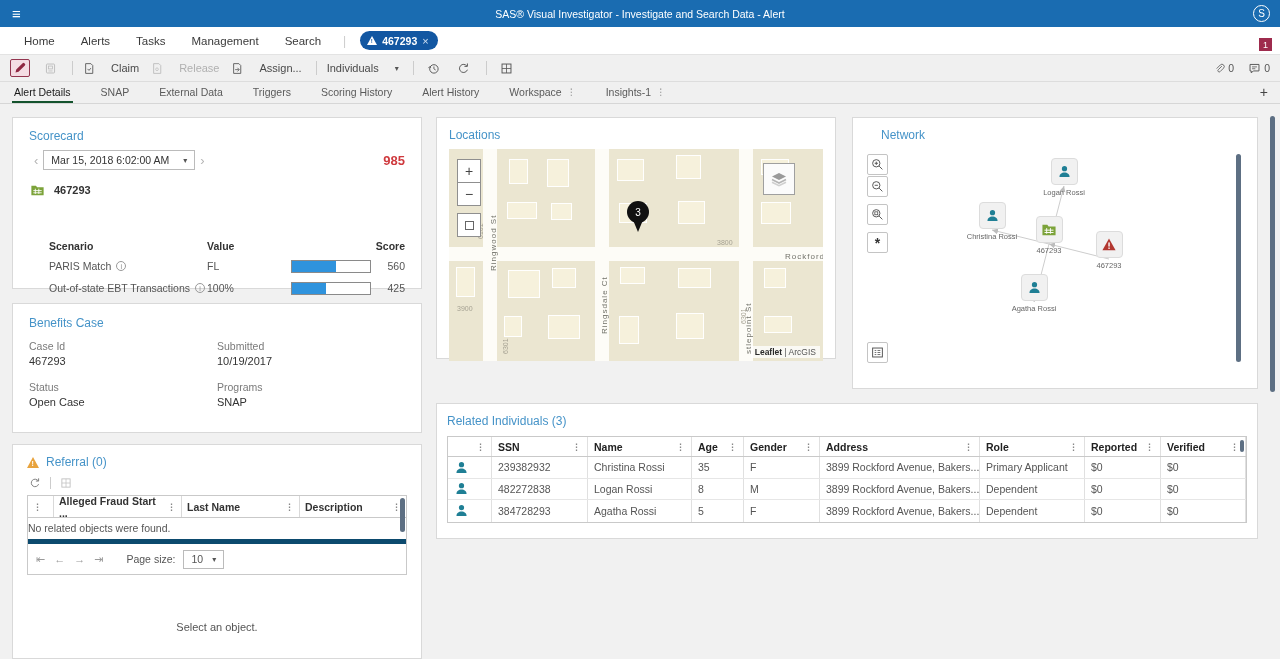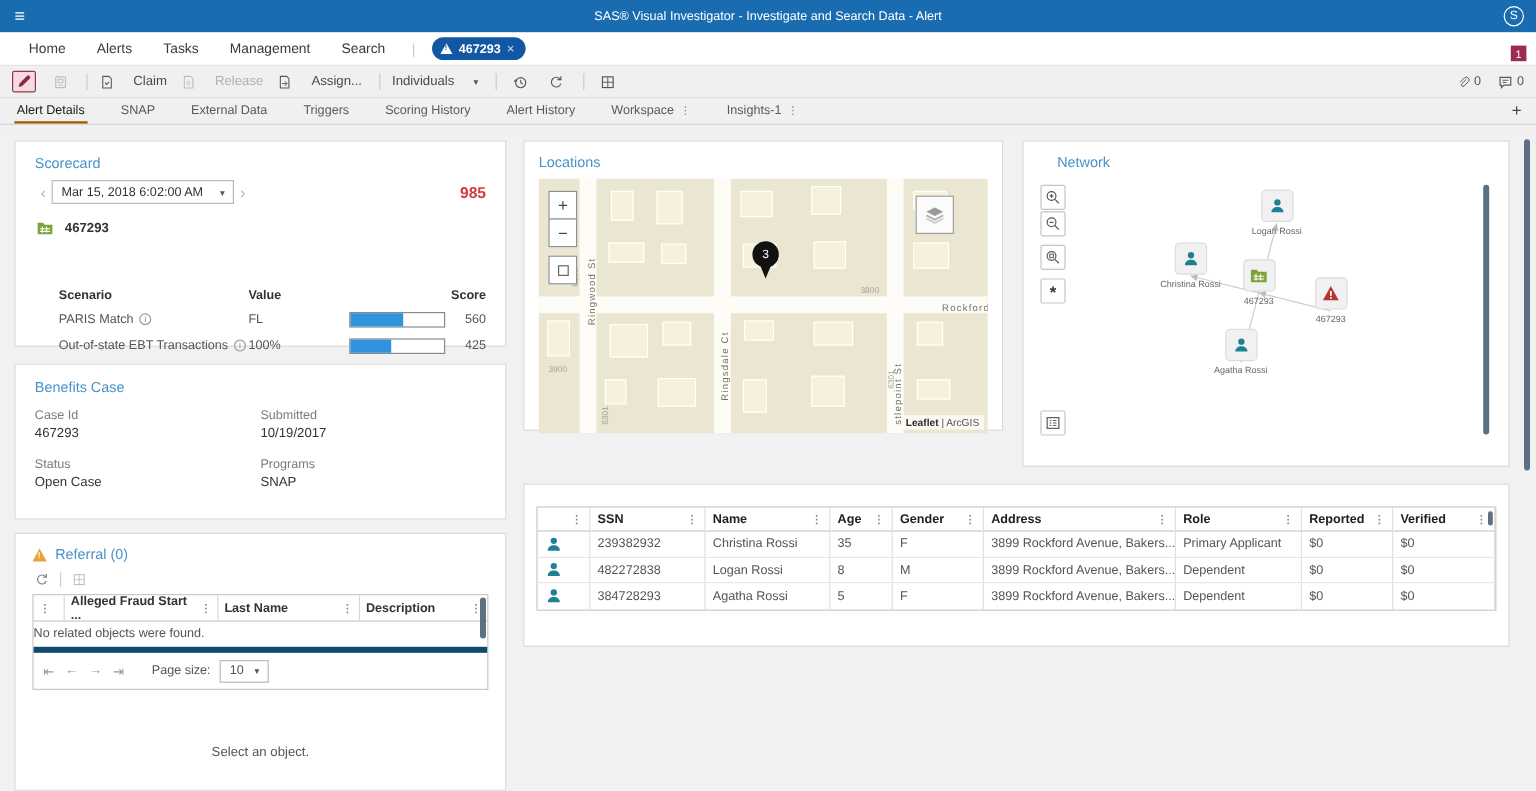--- a/index.html
+++ b/index.html
@@ -32,21 +32,21 @@
   .tb-iconbtn { width:20px; height:18px; display:flex; align-items:center; justify-content:center; margin-right:10px; cursor:pointer; }
   .tb-iconbtn.active { background:#f4dce3; border:1px solid #93354f; border-radius:2px; }
   .tb-sep { width:1px; height:14px; background:#ccc; margin:0 10px 0 2px; }
   .tb-right { margin-left:auto; display:flex; align-items:center; gap:14px; }
   .tb-count { display:flex; align-items:center; gap:3px; font-size:10.5px; color:#555; cursor:pointer; }
   .caret { font-size:8px; color:#555; }
 
   
   .tabbar { position:absolute; left:0; top:82px; width:1280px; height:22px; background:#f0f0f0; border-bottom:1px solid #d6d6d6; display:flex; align-items:flex-end; padding:0 12px; }
   .tab { font-size:10.5px; color:#5a5a5a; padding:3px 2px 5px; margin-right:26px; cursor:pointer; display:flex; gap:5px; align-items:center; }
-  .tab.active { color:#1a1a1a; border-bottom:2px solid #a16207; padding-bottom:3px;margin-top:12px; }
+  .tab.active { color:#1a1a1a; border-bottom:2px solid #14532d; padding-bottom:3px;margin-top:12px; }
   .tab .kebab { color:#777; font-size:9px; }
   .tab-add { margin-left:auto; font-size:14px; color:#444; cursor:pointer; padding-bottom:3px; }
 
   
   .content { position:absolute; left:0; top:108px; width:1280px; height:555px; background:#f1f1f1; }
   .panel { position:absolute; background:#fff; border:1px solid #d9d9d9; }
   .panel-title { font-size:12px; color:#4593c8; }
 
   
   #scorecard { left:12px; top:9px; width:410px; height:172px; padding:11px 16px; }
@@ -568,20 +568,21 @@
           <svg width="13" height="13" viewBox="0 0 16 16">
               <rect x="2" y="2.5" width="12" height="11" fill="none" stroke="#555" stroke-width="1.2"></rect>
               <path d="M4.5 5.5h2M4.5 8h2M4.5 10.5h2M8 5.5h3.5M8 8h3.5M8 10.5h3.5" stroke="#555" stroke-width="1"></path>
             </svg>
         </div>
         <span class="net-scroll"></span>
       </div>
     </section>
 
     <section class="panel" id="related">
+      <div class="panel-title">Related Individuals (3)</div>
       <div class="ri-table" style="position:relative;">
         <div class="ri-head" id="ri-head">
             <span class="cell" style="width: 44px;">
               <span></span>
               <span class="kebab">⋮</span>
             </span>
             <span class="cell" style="width: 96px;">
               <span>SSN</span>
               <span class="kebab">⋮</span>
             </span>

